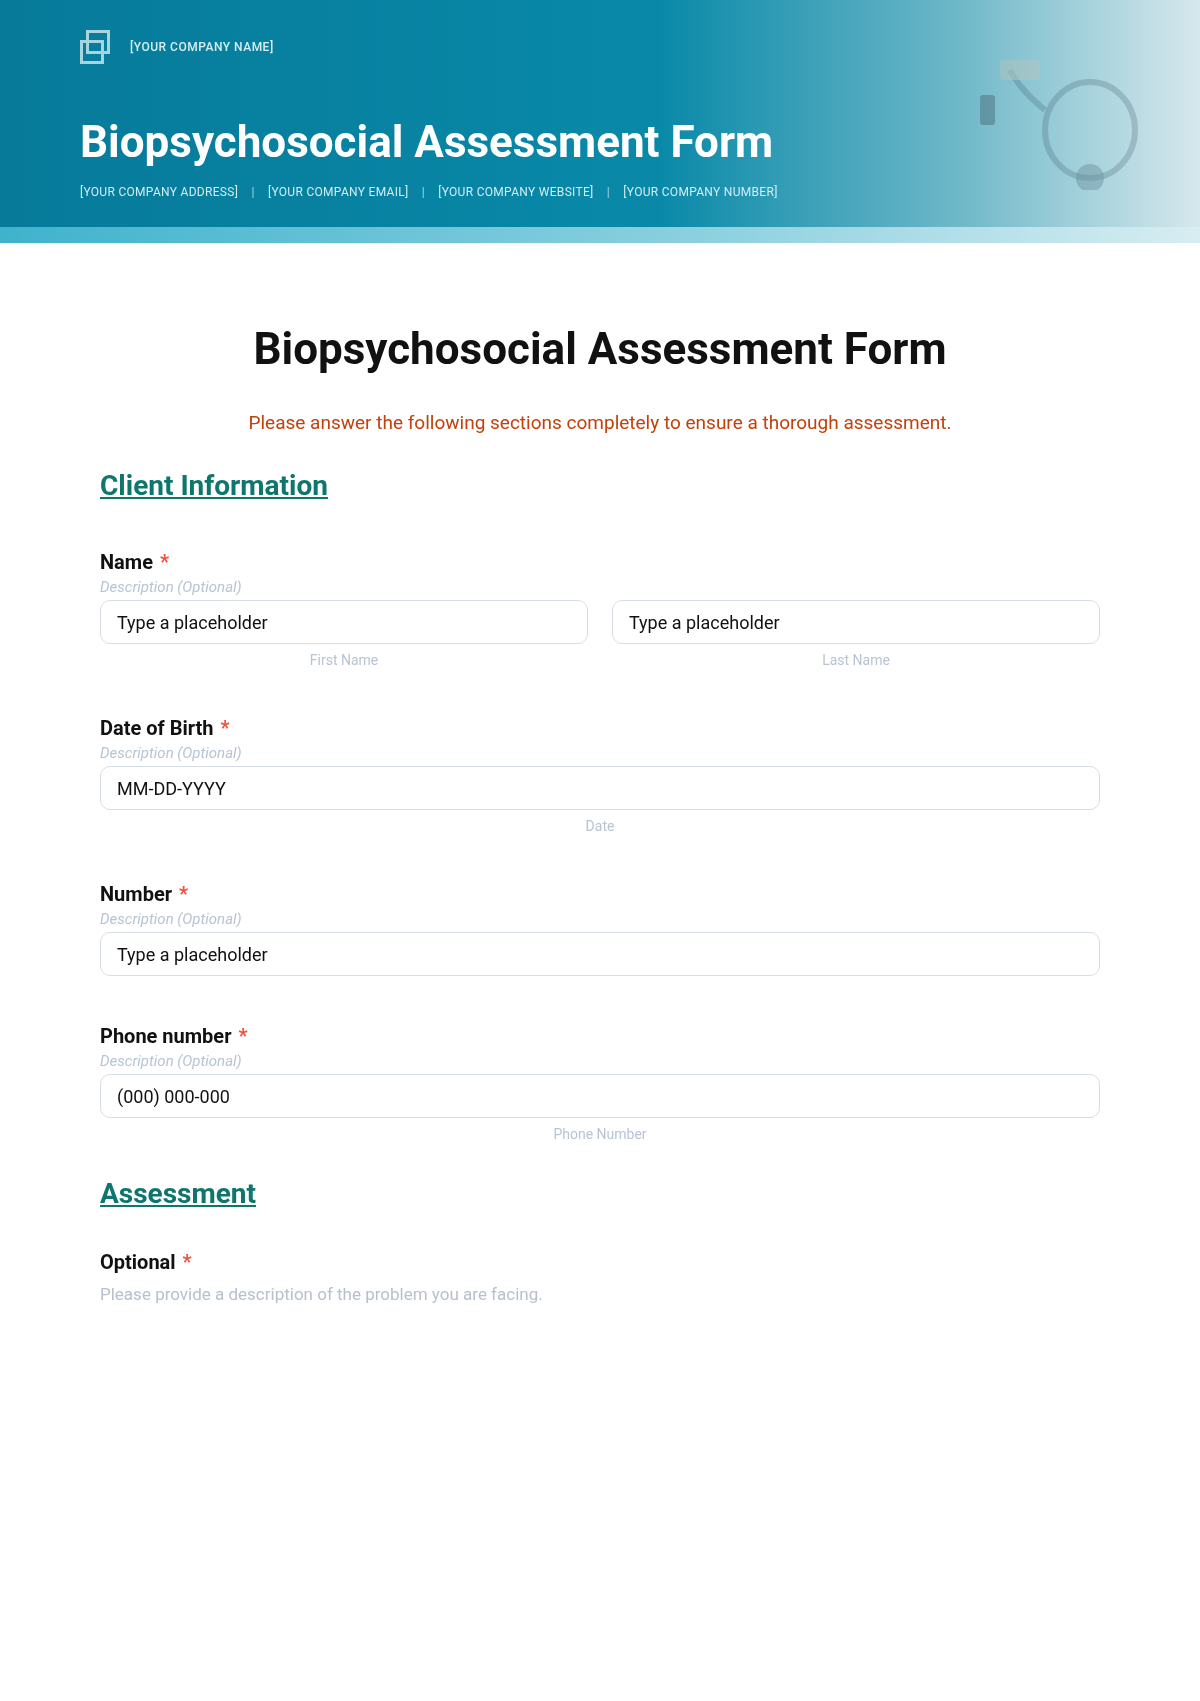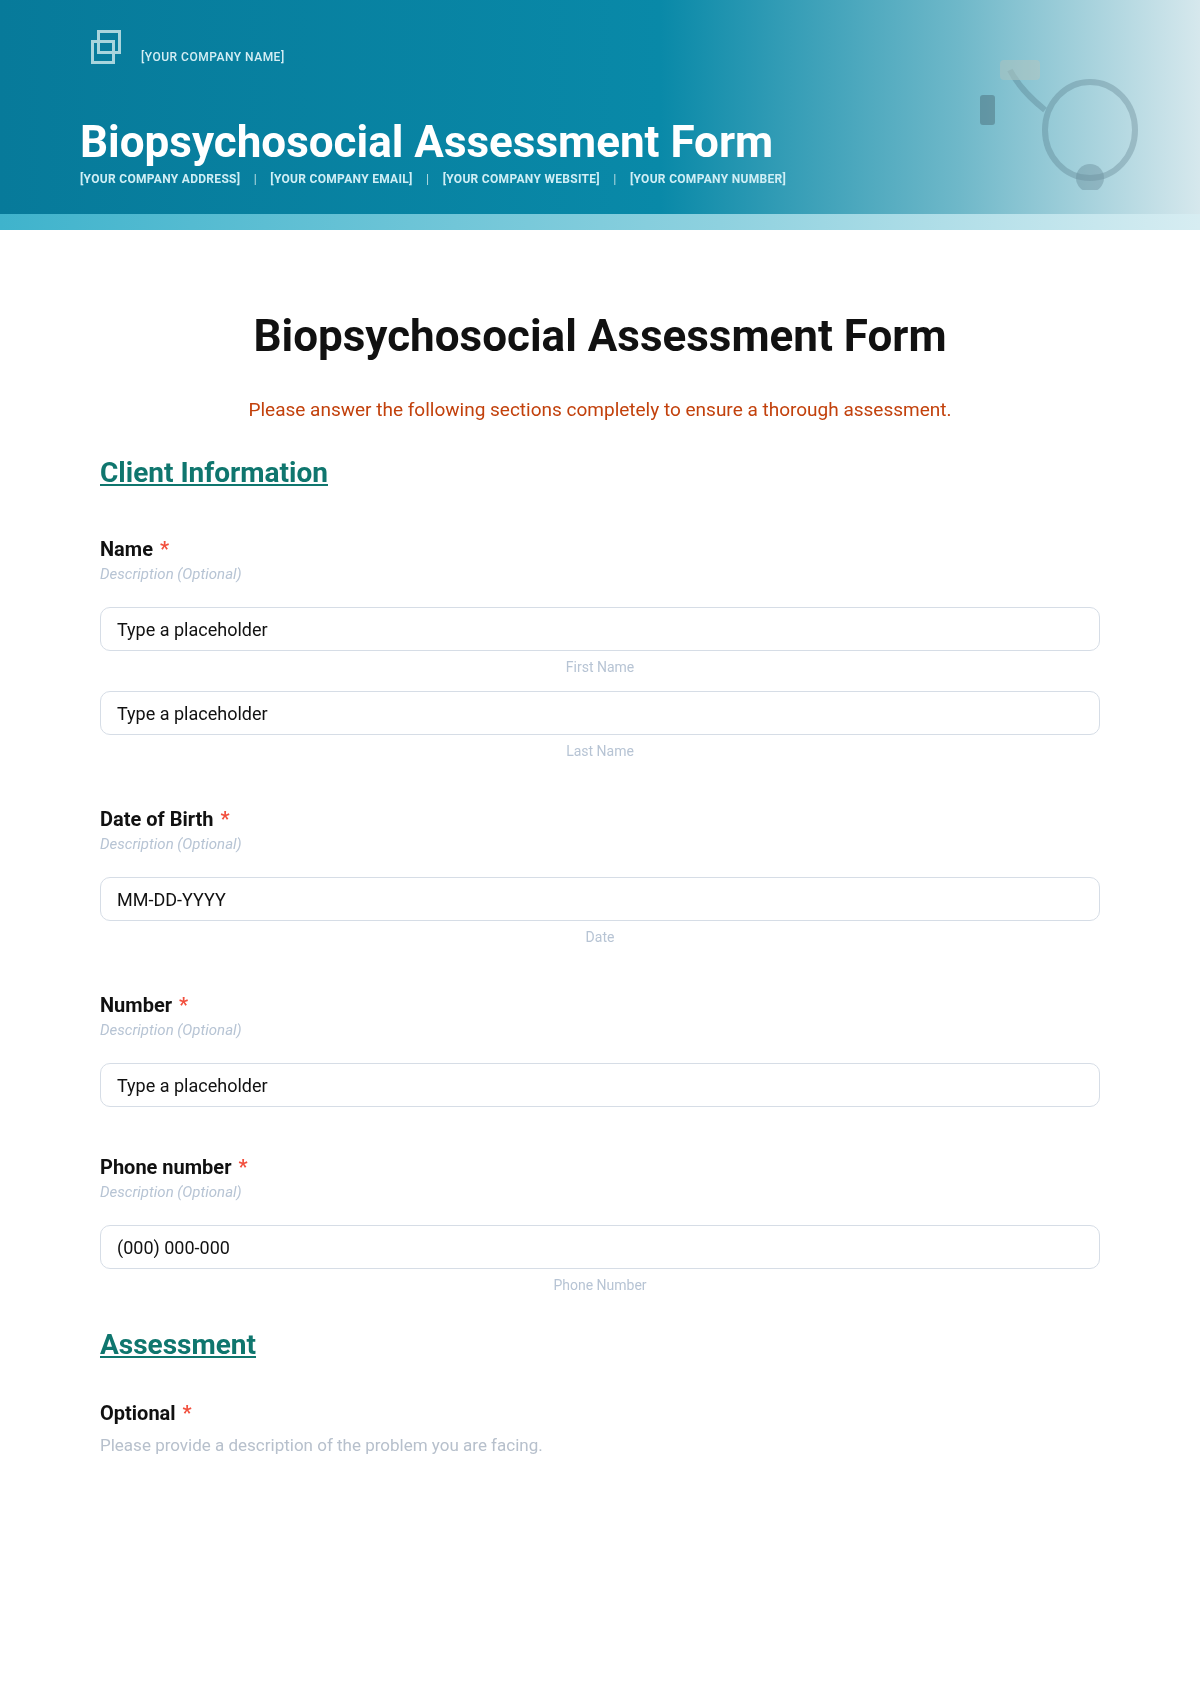--- a/index.html
+++ b/index.html
@@ -10,23 +10,22 @@
     width: 1200px;
   }
   .header {
     background: linear-gradient(90deg, #077a9a 0%, #0989a8 55%, #6fb8c9 80%, #d6e8ed 100%);
     padding: 30px 80px 28px 80px;
     position: relative;
     min-height: 210px;
   }
   .header-top {
     display: flex;
-    align-items: flex-end;
+    align-items: center;
     gap: 16px;
-    margin-left: 11px;
   }
   .logo {
     width: 34px;
     height: 34px;
     position: relative;
   }
   .logo-sq1, .logo-sq2 {
     position: absolute;
     border: 3px solid #a8d5dd;
   }
@@ -38,25 +37,25 @@
     color: #d4eef4;
     font-weight: 500;
   }
   .header-title {
     color: #fff;
     font-size: 44px;
     font-weight: 700;
     margin-top: 52px;
   }
   .header-meta {
-    margin-top: 4px;
+    margin-top: 17px;
     font-size: 12px;
     color: #cfeef5;
     letter-spacing: 0.3px;
-    font-weight: 700;
+    font-weight: 400;
   }
   .header-meta span.sep {
     margin: 0 10px;
     color: #a8d5dd;
   }
   .header-bar {
     height: 16px;
     background: linear-gradient(90deg, #3fb3cc 0%, #8ed1df 60%, #d7edf2 100%);
   }
   .stetho {
@@ -108,23 +107,22 @@
     margin-top: 4px;
   }
   .field-desc-plain {
     font-size: 17px;
     color: #b7c0cc;
     margin-top: 10px;
     font-style: normal;
   }
   .input-row {
     display: flex;
-    gap: 16px;
-    margin-top: 24px;
-    flex-direction: column;
+    gap: 24px;
+    margin-top: 4px;
   }
   .input-wrap {
     flex: 1;
   }
   .text-input {
     width: 100%;
     height: 44px;
     border: 1px solid #d6dde6;
     border-radius: 10px;
     padding: 0 16px;

